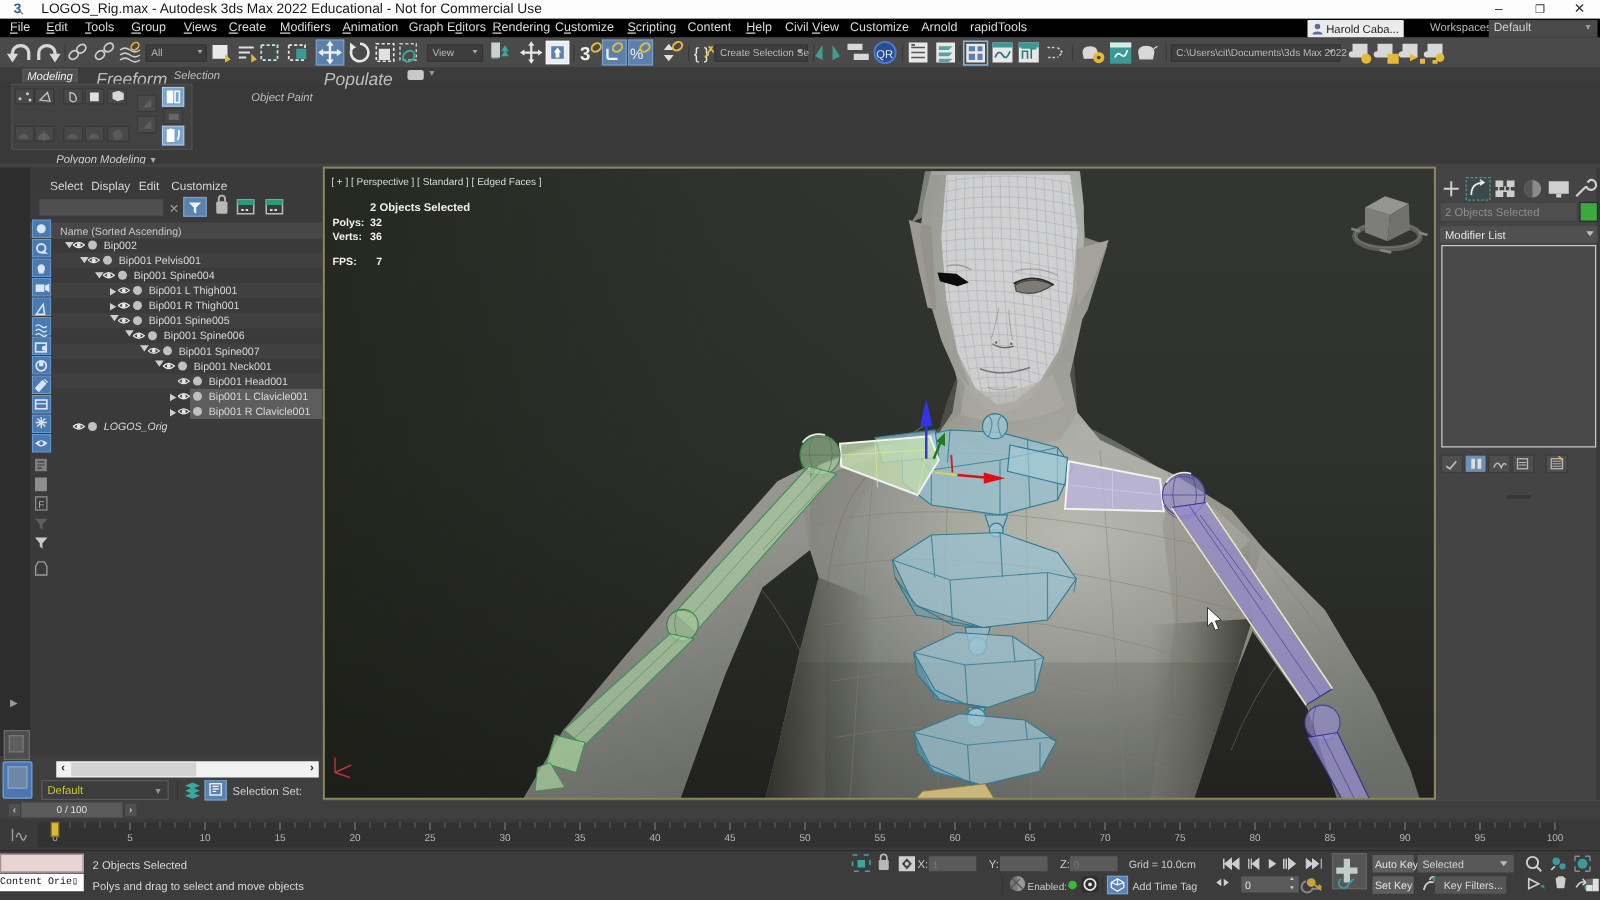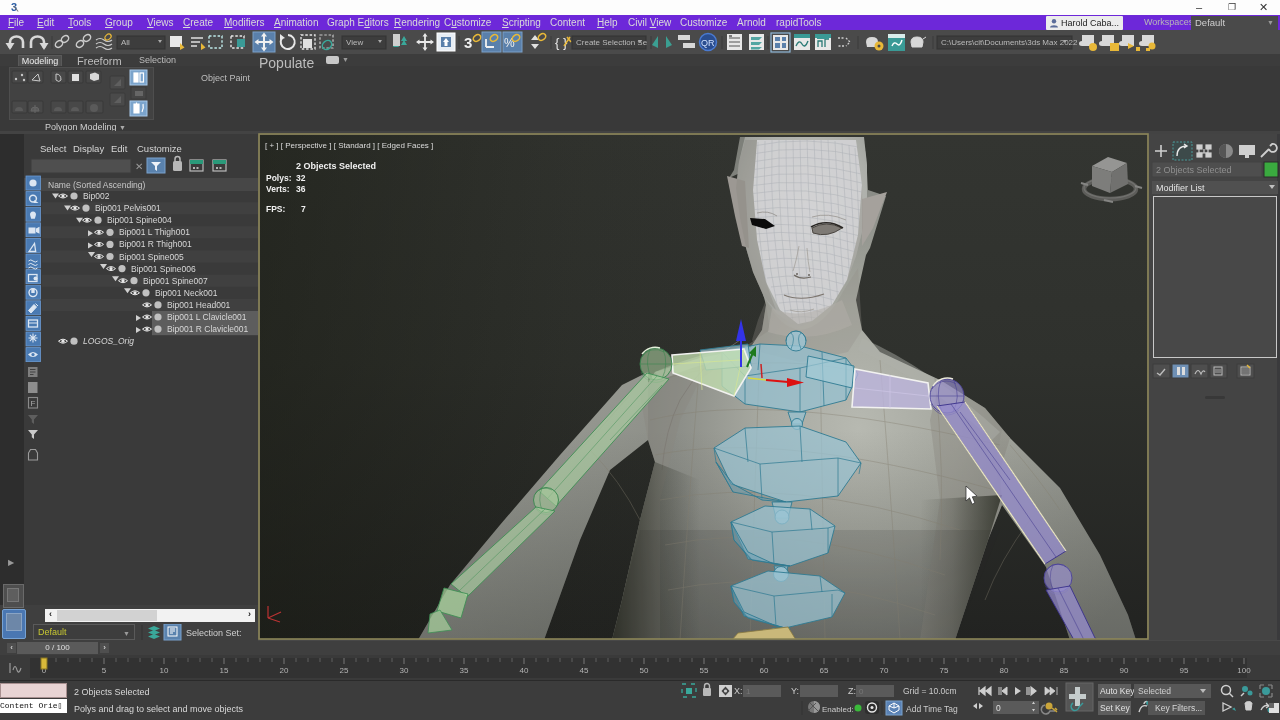--- a/index.html
+++ b/index.html
@@ -1,38 +1,39 @@
 <!DOCTYPE html>
 <html><head>
 <meta charset="utf-8">
 <style>
 * { margin:0; padding:0; box-sizing:border-box; }
 html,body { width:1280px; height:720px; overflow:hidden; background:#484848;
   font-family:"Liberation Sans", sans-serif; }
 .abs { position:absolute; }
 #titlebar { left:0; top:0; width:1280px; height:15px; background:#fdfdfd; color:#1a1a1a;
   font-size:11px; line-height:15px; }
-#menubar { left:0; top:15px; width:1280px; height:15px; background:#6d28d9; color:#dadada;
+#menubar { left:0; top:15px; width:1280px; height:15px; background:#000000; color:#dadada;
   font-size:10px; line-height:15px; }
 .mi { position:absolute; top:0; }
 #toolbar { left:0; top:30px; width:1280px; height:24px; background:#4a4a4a; }
-#ribbon { left:0; top:54px; width:1280px; height:80px; background:#393939; }
+#ribbon { left:0; top:54px; width:1280px; height:80px; background:#393939;font-style:italic; }
 #leftstrip { left:0; top:134px; width:24px; height:506px; background:#2d2d2d; }
 #explorer { left:24px; top:134px; width:234px; height:471px; background:#3a3a3a; }
 #cmdpanel { left:1149px; top:134px; width:131px; height:506px; background:#434343; }
 #botleft { left:0; top:605px; width:258px; height:36px; background:#3f3f3f; }
 #timeslider { left:0; top:641px; width:1280px; height:14px; background:#3f3f3f; }
 #ruler { left:0; top:655px; width:1280px; height:25px; background:#3a3a3a; }
 #statusbar { left:0; top:680px; width:1280px; height:40px; background:#3c3c3c; border-top:1px solid #2a2a2a;}
 #viewport { left:258px; top:133px; width:891px; height:508px; }
 .t { position:absolute; white-space:nowrap; }
 </style>
 </head>
 <body>
 <div class="abs" id="titlebar">
+    <span style="position:absolute;left:33px">LOGOS_Rig.max - Autodesk 3ds Max 2022 Educational - Not for Commercial Use</span>
 <span style="position:absolute;left:8px;top:1px;width:12px;height:12px;color:#2a5da5;font-size:11px;font-weight:bold;text-align:center;line-height:13px">3<span style="position:absolute;left:7px;top:3px;width:5px;height:7px;border-left:1.5px solid #777;transform:rotate(-40deg)"></span></span>
 <span style="position:absolute;left:1196px;top:0px;color:#333">–</span>
 <span style="position:absolute;left:1228px;top:0px;color:#333;font-size:9px">❐</span>
 <span style="position:absolute;left:1259px;top:0px;color:#333">✕</span>
 </div>
 <div class="abs" id="menubar">
 <span class="mi" style="left:8px"><u>F</u>ile</span>
 <span class="mi" style="left:37px"><u>E</u>dit</span>
 <span class="mi" style="left:68px"><u>T</u>ools</span>
 <span class="mi" style="left:105px"><u>G</u>roup</span>
@@ -192,21 +193,21 @@
         <rect x="1136" y="17" width="4" height="4" fill="#e8b838"></rect>
 <path d="M1142 5 h12 v11 h-12 q-3 0 -3 -2.5 q0 -2.5 3 -2.5 z"></path>
         <circle cx="1152" cy="16" r="3.5" fill="#e8b838"></circle>
         <rect x="1146" y="18" width="4" height="3" fill="#e8b838"></rect>
 </g>
 </svg>
 </div>
 <div class="abs" id="ribbon">
 <div style="position:absolute;left:0;top:0;width:1280px;height:12px;background:#3c3c3c"></div>
 <div style="position:absolute;left:18px;top:1px;width:44px;height:11px;background:#4f4f4f;border:1px solid #5a5a5a;border-bottom:none;color:#ececec;font-size:9px;text-align:center;line-height:11px">Modeling</div>
-<span class="t" style="left:77px;top:1px;color:#bdbdbd;font-size:11px">Freeform</span>
+<span class="t" style="left:77px;top:1px;color:#bdbdbd;font-size:14px">Freeform</span>
 <span class="t" style="left:139px;top:1px;color:#bdbdbd;font-size:9px">Selection</span>
 <span class="t" style="left:201px;top:19px;color:#bdbdbd;font-size:9px">Object Paint</span>
 <span class="t" style="left:259px;top:1px;color:#bdbdbd;font-size:14px">Populate</span>
 <span class="t" style="left:326px;top:2px;width:13px;height:8px;background:#c8c8c8;border-radius:2px"></span>
 <span class="t" style="left:342px;top:2px;color:#999;font-size:7px">▼</span>
 <div style="position:absolute;left:9px;top:13px;width:145px;height:53px;background:#424242;border:1px solid #4e4e4e">
 <svg width="143" height="51" viewBox="0 0 143 51">
 <g fill="#484848" stroke="#383838">
 <rect x="2" y="3" width="15" height="12" rx="1"></rect>
           <rect x="18" y="3" width="15" height="12" rx="1"></rect>

